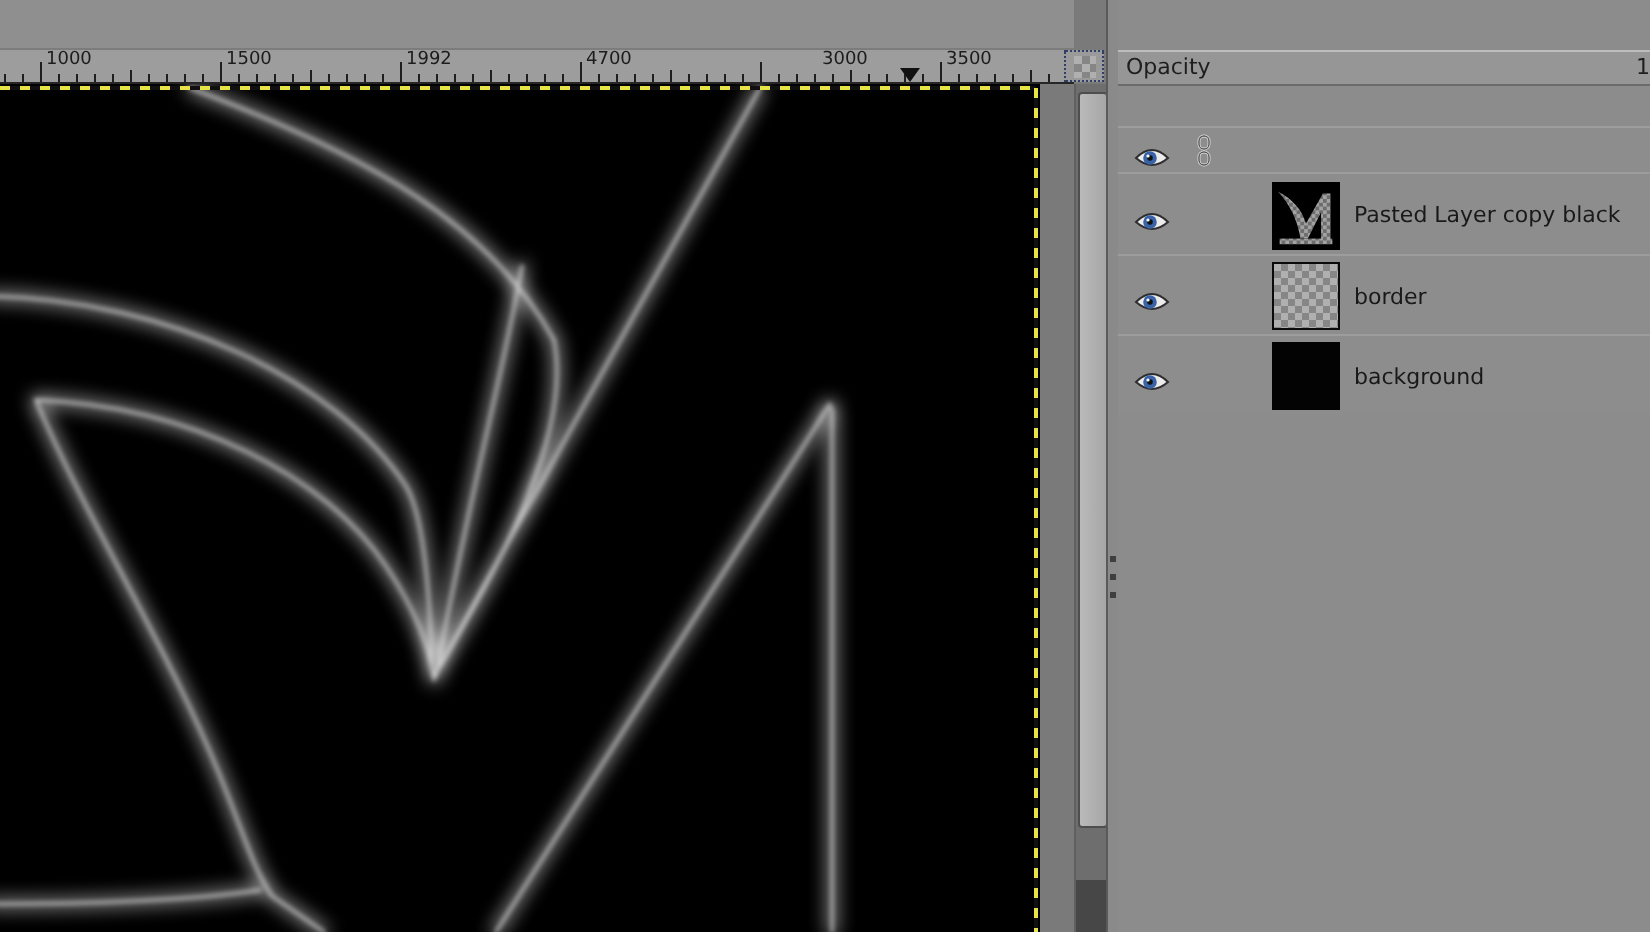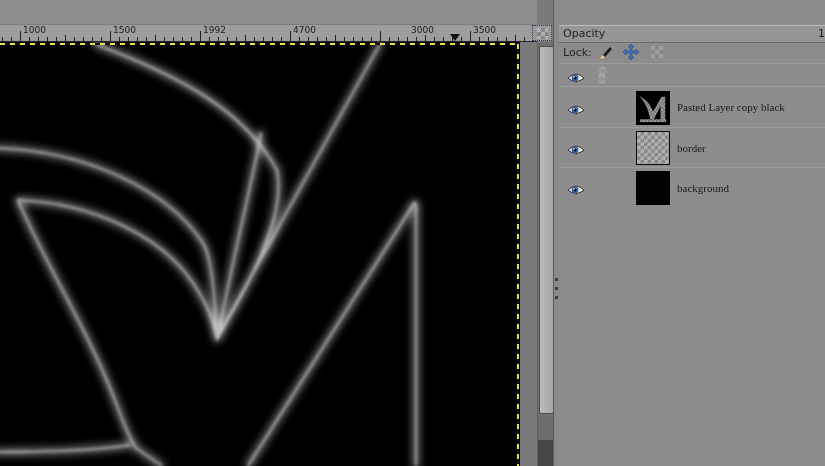--- a/index.html
+++ b/index.html
@@ -41,21 +41,21 @@
   .opacity-row{position:absolute;left:0;top:25px;width:266px;height:16px;background:#969696;
     border-top:1px solid #bdbdbd;border-bottom:1px solid #6c6c6c;}
   .opacity-label{position:absolute;left:4px;top:1px;font-size:11px;color:#1e1e1e;}
   .opacity-value{position:absolute;left:259px;top:1px;font-size:11px;color:#1e1e1e;white-space:nowrap;}
   .lock-row{position:absolute;left:0;top:42px;width:266px;height:21px;}
   .lock-label{position:absolute;left:4px;top:4px;font-size:11px;color:#242424;}
   .lock-icon{position:absolute;top:2px;width:16px;height:16px;display:flex;align-items:center;justify-content:center;}
 
   .layers-list{position:absolute;left:0;top:63px;width:266px;height:403px;}
   .layer-row{position:absolute;left:0;width:266px;background:#8d8d8d;
-    border-top:1px solid rgba(255,255,255,0.14);box-sizing:border-box;font-family:Liberation Serif, serif;}
+    border-top:1px solid rgba(255,255,255,0.14);box-sizing:border-box;}
   .layer-row.selected{background:#d6d6d6;}
   .eye-btn{position:absolute;left:8px;width:18px;height:12px;}
   .chain-btn{position:absolute;left:37px;width:12px;height:17px;}
   .thumb{position:absolute;left:77px;width:34px;height:34px;box-sizing:border-box;}
   .thumb.t-dark{border:1px solid #000;background:#000;}
   .thumb.t-checker{border:1px solid #0a0a0a;}
   .thumb.t-black{background:#030303;}
   .thumb.t-blue{border:2px solid #f2f2f2;outline:1px solid #333;}
   .layer-name{position:absolute;left:118px;font-size:11px;color:#191919;white-space:nowrap;}
   .layer-name.renaming{left:114px;border:1px dotted #1a1a1a;background:#dedede;padding:1px 4px;color:#000;}
@@ -203,37 +203,20 @@
   </div>
 
   <div class="abs panel">
 
 
     <div class="opacity-row">
       <span class="opacity-label">Opacity</span>
       <span class="opacity-value">100.0</span>
     </div>
 
-    <div class="lock-row">
-      <span class="lock-label">Lock:</span>
-      <span class="lock-icon" style="left:38px">
-        <svg width="15" height="15">
-          <path d="M2 13 L5 10 L7 12 L4 14 Z" fill="#e8c87a"></path>
-          <path d="M5 10 L12 2 L14 4 L7 12 Z" fill="#1d1d1d"></path>
-        </svg>
-      </span>
-      <span class="lock-icon" style="left:64px">
-        <svg width="16" height="16" viewBox="0 0 16 16">
-          <path d="M8 0 L11 3 L9 3 L9 7 L13 7 L13 5 L16 8 L13 11 L13 9 L9 9 L9 13 L11 13 L8 16 L5 13 L7 13 L7 9 L3 9 L3 11 L0 8 L3 5 L3 7 L7 7 L7 3 L5 3 Z" fill="#3f6fbf" stroke="#2a4a85" stroke-width="0.6"></path>
-        </svg>
-      </span>
-      <span class="lock-icon" style="left:90px">
-        <span class="ck" style="width:12px;height:12px;opacity:0.55"></span>
-      </span>
-    </div>
 
     <div class="layers-list" id="layers-list">
         <div class="layer-row" style="top: 0px; height: 23px;">
           <span class="eye-btn" style="top: 5.5px;"><svg width="18" height="12" viewBox="0 0 18 12">
               <path d="M1 6 Q9 -2 17 6 Q9 13 1 6 Z" fill="#ececec" stroke="#2e2e2e" stroke-width="1"></path>
               <circle cx="8" cy="6" r="3.4" fill="#3a62a8"></circle>
               <circle cx="8" cy="6" r="1.4" fill="#101010"></circle>
               <circle cx="7" cy="5" r="0.8" fill="#fff"></circle>
             </svg></span>
           <span class="chain-btn" style="top: 3px;"><svg width="12" height="17" viewBox="0 0 12 17">

